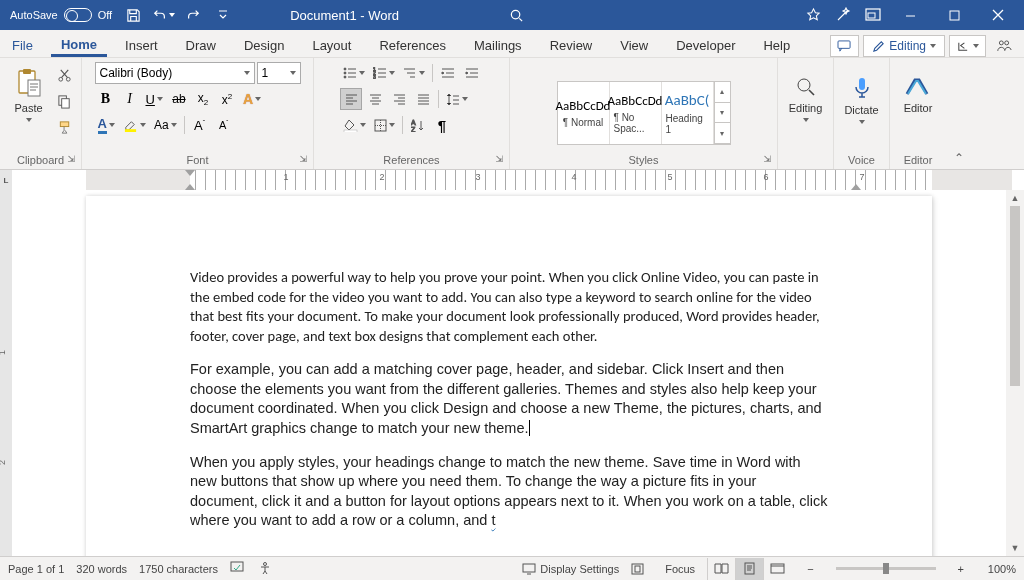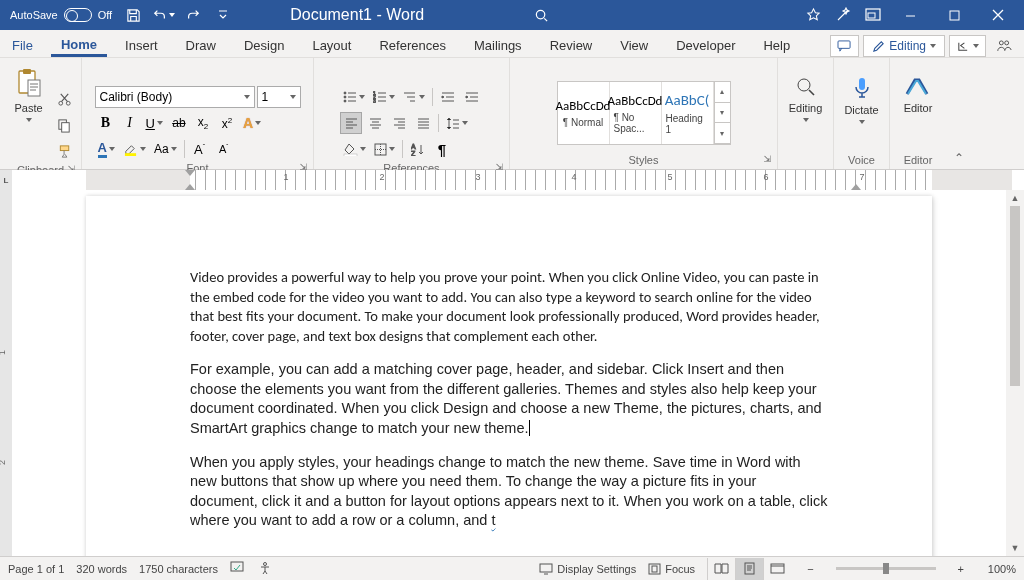--- a/index.html
+++ b/index.html
@@ -5,41 +5,41 @@
 * { margin: 0; padding: 0; box-sizing: border-box; font-family: "Segoe UI", Arial, sans-serif; }
 body { width: 1024px; height: 580px; overflow: hidden; background: #fff; display: flex; flex-direction: column; font-size: 12px; }
 
 
 .titlebar { height: 30px; background: #2b579a; color: #fff; display: flex; align-items: center; padding: 0 6px; gap: 4px; }
 .titlebar .autosave { font-size: 11px; display: flex; align-items: center; gap: 6px; padding: 0 4px; }
 .titlebar .toggle { width: 28px; height: 14px; border: 1px solid #fff; border-radius: 7px; position: relative; }
 .titlebar .toggle::after { content: ""; position: absolute; left: 1px; top: 1px; width: 10px; height: 10px; border: 1px solid #fff; border-radius: 50%; }
 .titlebar .qat-btn { width: 26px; height: 26px; display: flex; align-items: center; justify-content: center; }
 .titlebar .qat-btn svg { stroke: #fff; fill: none; }
-.titlebar .doc-title { flex: 0 0 auto; margin-left: 50px; font-size: 16px; }
+.titlebar .doc-title { flex: 0 0 auto; margin-left: 50px; font-size: 13px; }
 .titlebar .spacer { flex: 1; }
 .titlebar .search-icon { margin-left: 100px; }
 .titlebar .win-btn { width: 40px; height: 30px; display: flex; align-items: center; justify-content: center; }
 
 
 .tabs { height: 28px; background: #f3f2f1; display: flex; align-items: flex-end; padding: 0 2px; gap: 8px; border-bottom: 1px solid #e1dfdd; position: relative; }
 .tab { padding: 4px 10px; font-size: 13px; color: #333; cursor: pointer; }
 .tab.file { color: #2b579a; font-weight: 400; }
 .tab.active { color: #2b579a; font-weight: 600; border-bottom: 3px solid #2b579a; padding-bottom: 2px; }
 .tabs .right { margin-left: auto; display: flex; align-items: center; gap: 4px; padding-right: 4px; }
 .tabs .comments-btn, .tabs .share-btn, .tabs .collab-btn { height: 22px; display: flex; align-items: center; justify-content: center; border: 1px solid #c8c6c4; background: #fff; padding: 0 6px; }
 .tabs .editing-btn { height: 22px; display: flex; align-items: center; gap: 4px; border: 1px solid #c8c6c4; background: #fff; color: #2b579a; font-size: 12px; padding: 0 8px; }
 
 
 .ribbon { height: 112px; background: #f3f2f1; display: flex; border-bottom: 1px solid #d0cecd; }
 .group { display: flex; flex-direction: column; align-items: center; padding: 2px 4px 0; border-right: 1px solid #e1dfdd; }
 .group-body { flex: 1; display: flex; align-items: flex-start; gap: 2px; padding-top: 2px; }
 .group-label { font-size: 11px; color: #666; padding: 2px 0 3px; display: flex; align-items: flex-start; gap: 6px; width: 100%; justify-content: center; position: relative; }
 .group-label .launcher { position: absolute; right: 2px; font-size: 9px; color: #666; }
-.col { display: flex; flex-direction: column; gap: 3px; margin-top: 24px; }
+.col { display: flex; flex-direction: column; gap: 3px; }
 .row { display: flex; gap: 2px; align-items: center; }
 .rbtn { height: 22px; min-width: 22px; display: flex; align-items: center; justify-content: center; border: 1px solid transparent; padding: 0 2px; cursor: pointer; }
 .rbtn svg { display: block; }
 .rbtn .caret { margin-left: 2px; }
 .bigbtn { width: 46px; display: flex; flex-direction: column; align-items: center; gap: 4px; padding: 6px 2px; cursor: pointer; }
 .bigbtn .lbl { font-size: 11px; color: #333; }
 .font-combo { width: 160px; height: 22px; border: 1px solid #ababab; background: #fff; display: flex; align-items: center; padding: 0 4px; font-size: 12px; justify-content: space-between; }
 .size-combo { width: 44px; height: 22px; border: 1px solid #ababab; background: #fff; display: flex; align-items: center; padding: 0 4px; font-size: 12px; justify-content: space-between; }
 .style-gallery { display: flex; border: 1px solid #c8c6c4; background: #fff; height: 64px; }
 .style-item { width: 52px; display: flex; flex-direction: column; align-items: center; justify-content: center; border-right: 1px solid #e1dfdd; padding: 4px; }
@@ -543,21 +543,21 @@
         <path d="M3 6h8M7 6v4M5 13l2-3 2 3"></path>
       </svg></span>
   <div class="spacer"></div>
   <span style="display:flex;align-items:center;gap:4px">
       <svg width="14" height="12" viewBox="0 0 14 12" fill="none" stroke="#555">
         <rect x="1" y="1" width="12" height="8"></rect>
         <path d="M5 11h4"></path>
       </svg>
       <span>Display Settings</span>
     </span>
-  <span style="display:flex;align-items:center;gap:4px">
+  <span style="display:flex;align-items:center;gap:21px">
       <svg width="13" height="12" viewBox="0 0 13 12" fill="none" stroke="#555">
         <rect x="1" y="1" width="11" height="10"></rect>
         <rect x="4" y="3" width="5" height="6"></rect>
       </svg>
       <span>Focus</span>
     </span>
   <div class="view-btns">
     <div class="vbtn">
         <svg width="15" height="11" viewBox="0 0 15 11" fill="none" stroke="#555">
           <path d="M1 1h6v9H1zM8 1h6v9H8z"></path>

